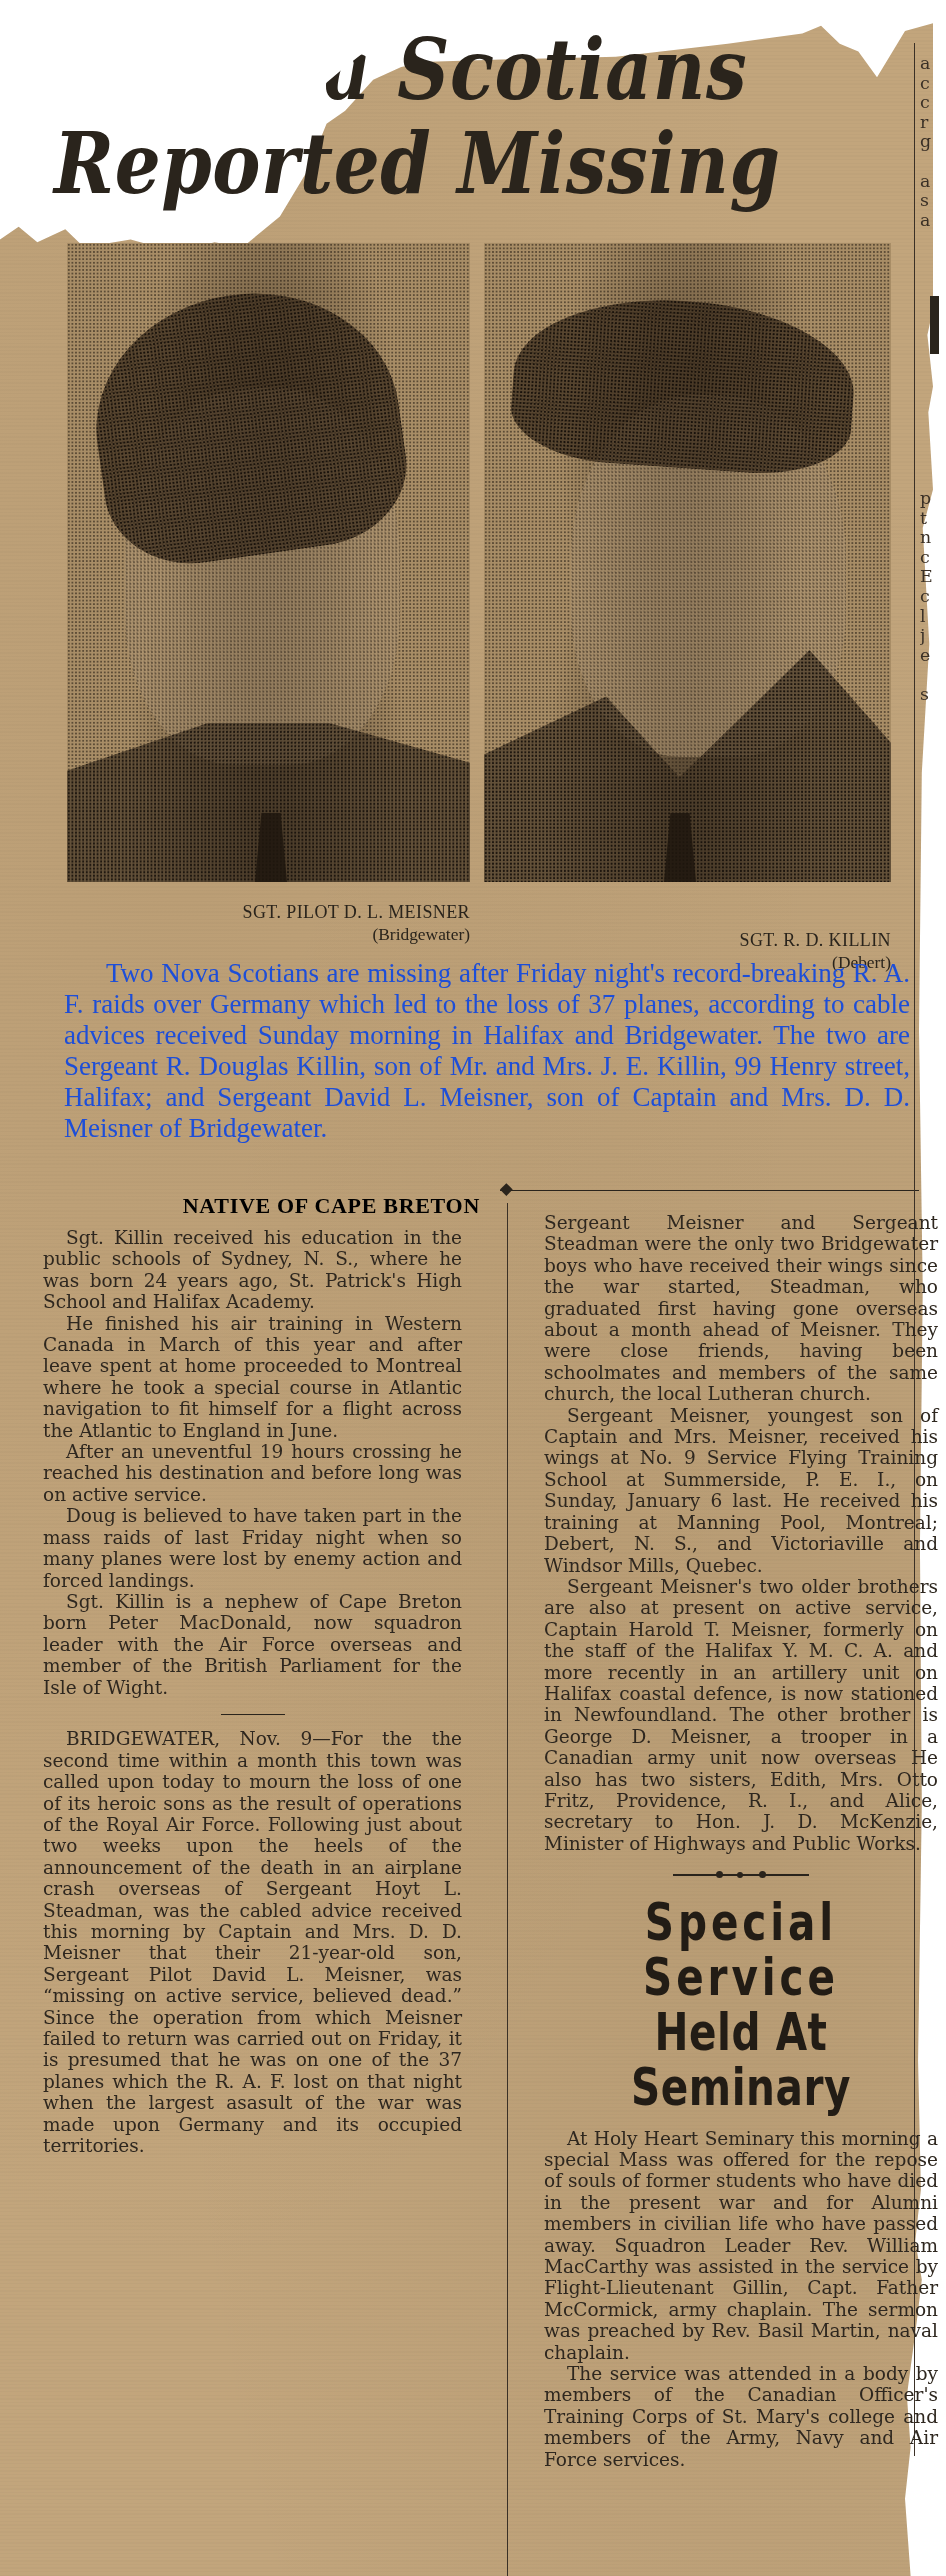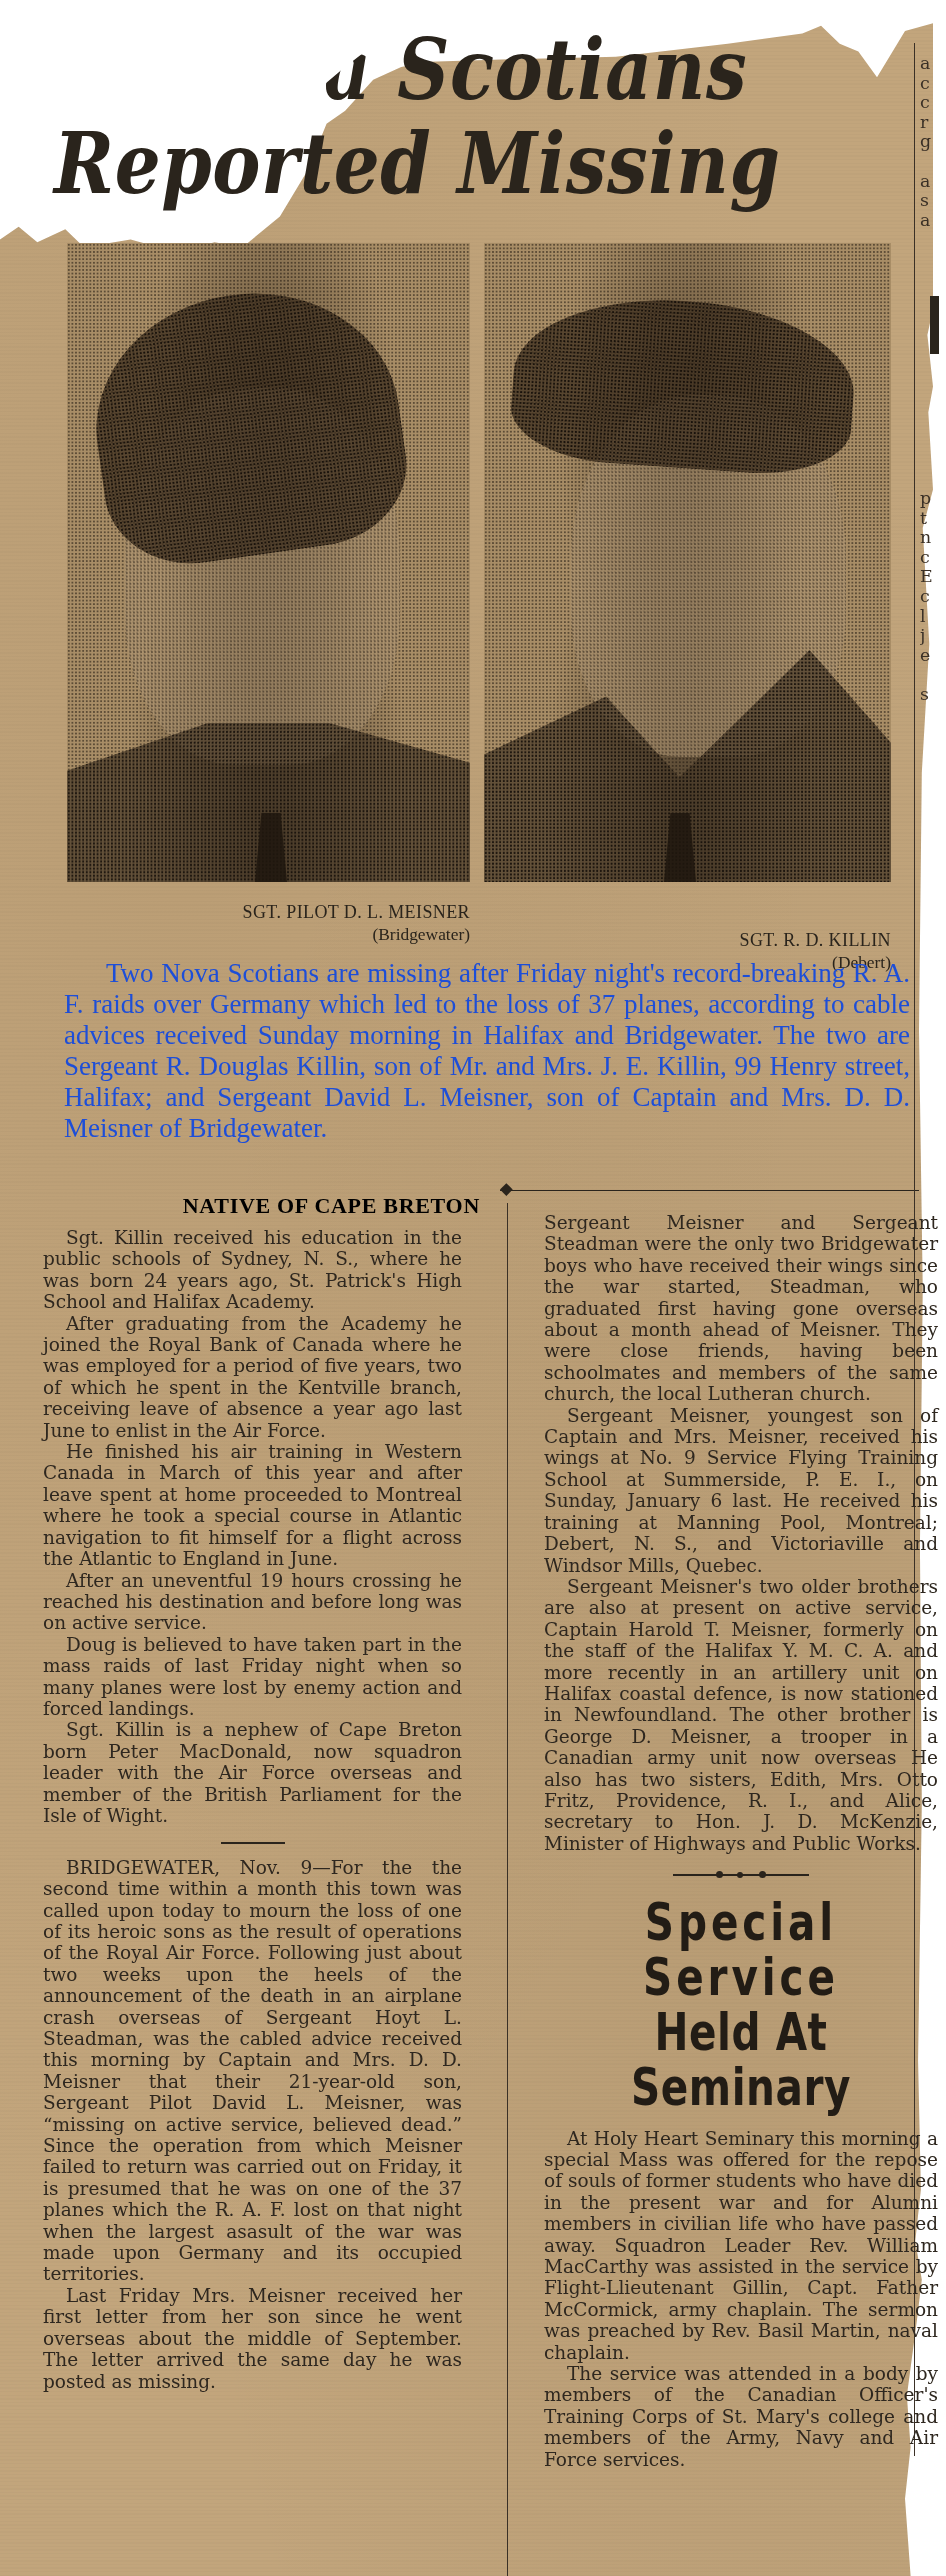--- a/index.html
+++ b/index.html
@@ -151,28 +151,26 @@
 <div class="lede">Two Nova Scotians are missing after Friday night's record-breaking R. A. F. raids over Germany which led to the loss of 37 planes, according to cable advices received Sunday morning in Halifax and Bridgewater. The two are Sergeant R. Douglas Killin, son of Mr. and Mrs. J. E. Killin, 99 Henry street, Halifax; and Sergeant David L. Meisner, son of Captain and Mrs. D. D. Meisner of Bridgewater.</div>
 
 <div class="ornament-rule"></div>
 <div class="diamond"></div>
 <div class="col-divider"></div>
 <div class="right-rule"></div>
 
 <div class="subhead">NATIVE OF CAPE BRETON</div>
 <div class="col left">
   <p>Sgt. Killin received his education in the public schools of Sydney, N. S., where he was born 24 years ago, St. Patrick's High School and Halifax Academy.</p>
-  <p>After graduating from the Academy he joined the Royal Bank of Canada where he was employed for a period of five years, two of which he spent in the Kentville branch, receiving leave of absence a year ago last June to enlist in the Air Force.</p>
   <p>He finished his air training in Western Canada in March of this year and after leave spent at home proceeded to Montreal where he took a special course in Atlantic navigation to fit himself for a flight across the Atlantic to England in June.</p>
   <p>After an uneventful 19 hours crossing he reached his destination and before long was on active service.</p>
   <p>Doug is believed to have taken part in the mass raids of last Friday night when so many planes were lost by enemy action and forced landings.</p>
   <p>Sgt. Killin is a nephew of Cape Breton born Peter MacDonald, now squadron leader with the Air Force overseas and member of the British Parliament for the Isle of Wight.</p>
   <div class="short-rule"></div>
   <p>BRIDGEWATER, Nov. 9—For the the second time within a month this town was called upon today to mourn the loss of one of its heroic sons as the result of operations of the Royal Air Force. Following just about two weeks upon the heels of the announcement of the death in an airplane crash overseas of Sergeant Hoyt L. Steadman, was the cabled advice received this morning by Captain and Mrs. D. D. Meisner that their 21-year-old son, Sergeant Pilot David L. Meisner, was “missing on active service, believed dead.” Since the operation from which Meisner failed to return was carried out on Friday, it is presumed that he was on one of the 37 planes which the R. A. F. lost on that night when the largest asasult of the war was made upon Germany and its occupied territories.</p>
-  <p>Last Friday Mrs. Meisner received her first letter from her son since he went overseas about the middle of September. The letter arrived the same day he was posted as missing.</p>
 </div>
 
 <div class="col right">
   <p style="text-indent:0">Sergeant Meisner and Sergeant Steadman were the only two Bridgewater boys who have received their wings since the war started, Steadman, who graduated first having gone overseas about a month ahead of Meisner. They were close friends, having been schoolmates and members of the same church, the local Lutheran church.</p>
   <p>Sergeant Meisner, youngest son of Captain and Mrs. Meisner, received his wings at No. 9 Service Flying Training School at Summerside, P. E. I., on Sunday, January 6 last. He received his training at Manning Pool, Montreal; Debert, N. S., and Victoriaville and Windsor Mills, Quebec.</p>
   <p>Sergeant Meisner's two older brothers are also at present on active service, Captain Harold T. Meisner, formerly on the staff of the Halifax Y. M. C. A. and more recently in an artillery unit on Halifax coastal defence, is now stationed in Newfoundland. The other brother is George D. Meisner, a trooper in a Canadian army unit now overseas He also has two sisters, Edith, Mrs. Otto Fritz, Providence, R. I., and Alice, secretary to Hon. J. D. McKenzie, Minister of Highways and Public Works.</p>
   <div class="fancy-rule">
       <span class="dot"></span>
     </div>
   <div class="sans-head">

